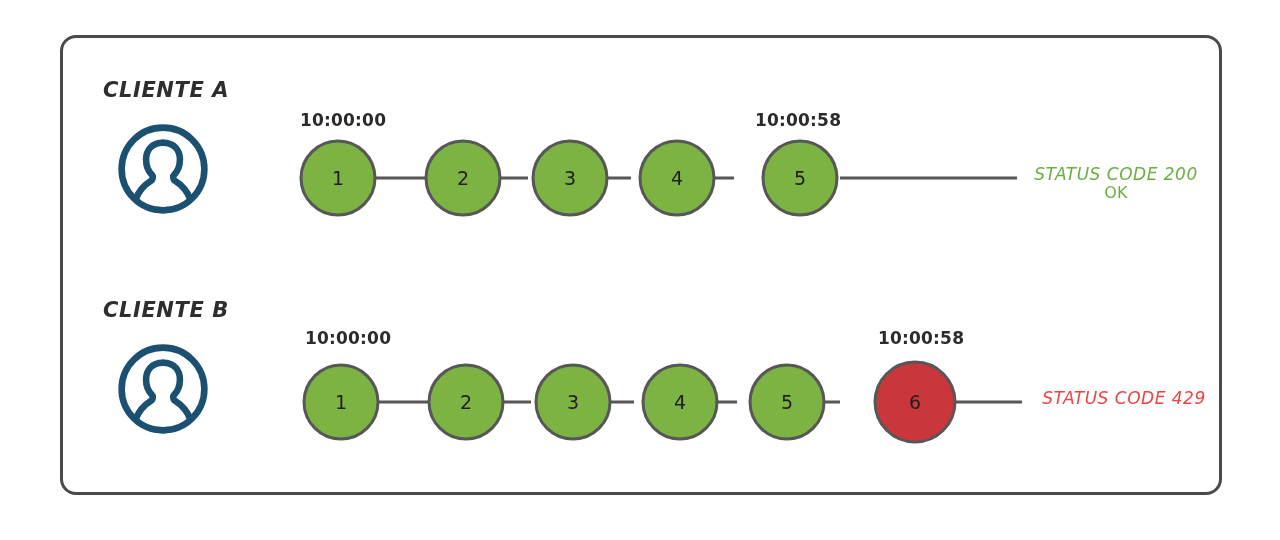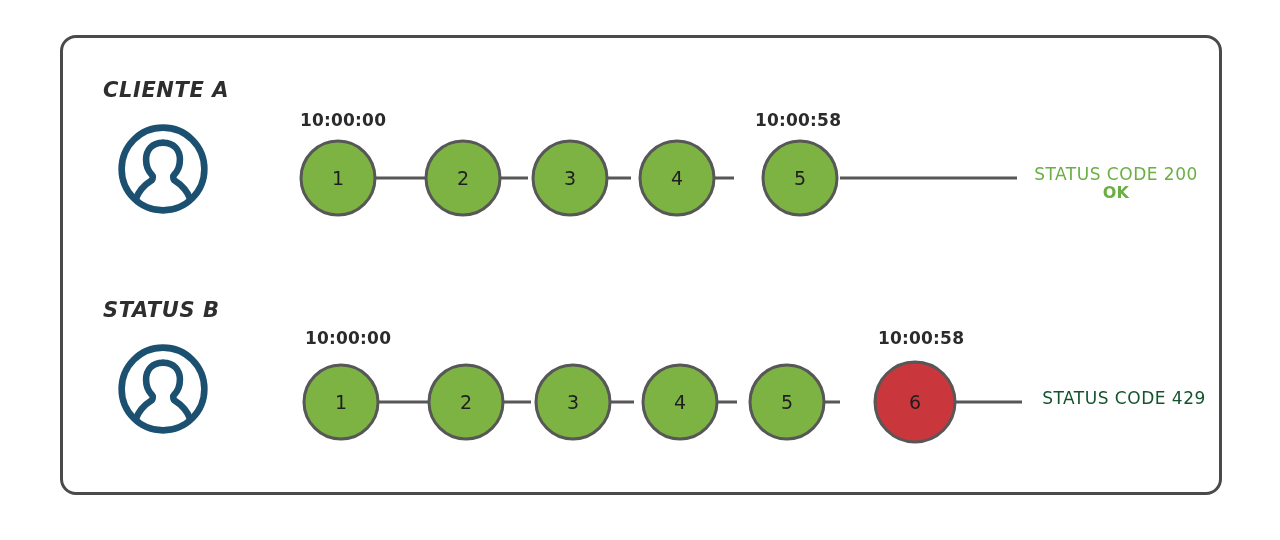--- a/index.html
+++ b/index.html
@@ -114,29 +114,30 @@
     font-family: "DejaVu Sans", sans-serif;
     text-align: center;
     line-height: 1.18;
     white-space: nowrap;
   }
   .status .status-line1 {
     display: block;
     font-size: 17px;
     font-weight: 500;
     letter-spacing: 0.5px;
+    font-style: italic;
   }
   .status .status-line2 {
     display: block;
     font-size: 16px;
-    font-weight: 700;
+    font-weight: 400;
     letter-spacing: 0.3px;
   }
   .status-ok  { color: #6aaf42; }
-  .status-err { color: #14532d; }
+  .status-err { color: #ef4444; }
 </style>
 </head>
 <body>
 
 <div id="canvas">
 
   <div class="frame"></div>
 
   <div class="row row-a">
 
@@ -189,21 +190,21 @@
     </svg>
 
     <div class="status status-ok" style="left:1026px; top:94px; width:180px;">
       <span class="status-line1">STATUS CODE 200</span>
       <span class="status-line2">OK</span>
     </div>
   </div>
 
   <div class="row row-b">
 
-    <div class="client-label">STATUS B</div>
+    <div class="client-label">CLIENTE B</div>
 
     <div class="avatar">
       <svg viewBox="0 0 100 100" xmlns="http://www.w3.org/2000/svg">
         <circle cx="50" cy="50" r="44" fill="none" stroke="#1b5070" stroke-width="7"></circle>
         <g fill="none" stroke="#1b5070" stroke-width="7" stroke-linecap="round" stroke-linejoin="round">
           <path d="M50 22
                    C 38 22 32 30 32 40
                    C 32 48 35 53 38 56
                    C 39.5 57.5 39.5 60 38 62
                    C 30 67 24 74 21 82"></path>

